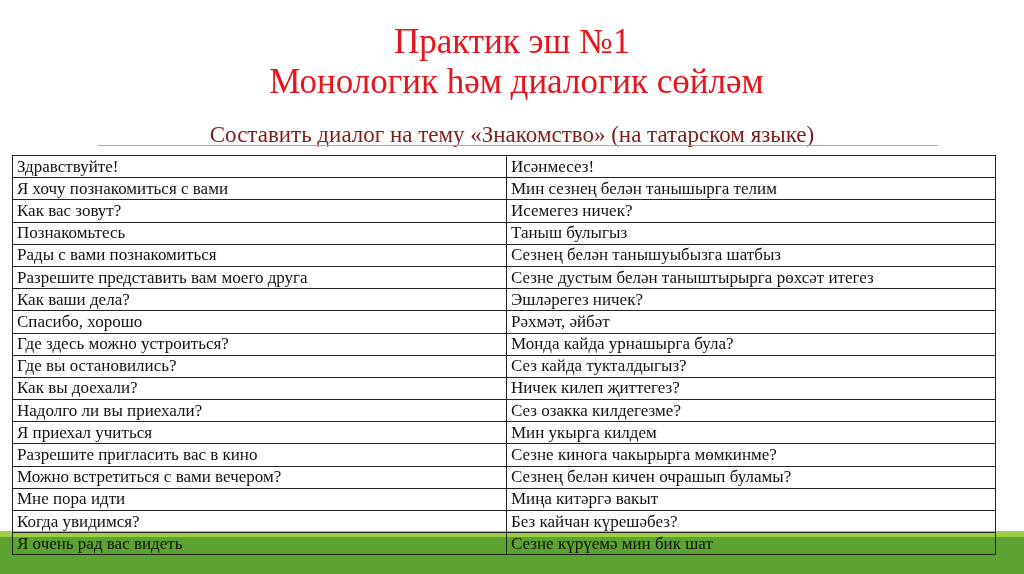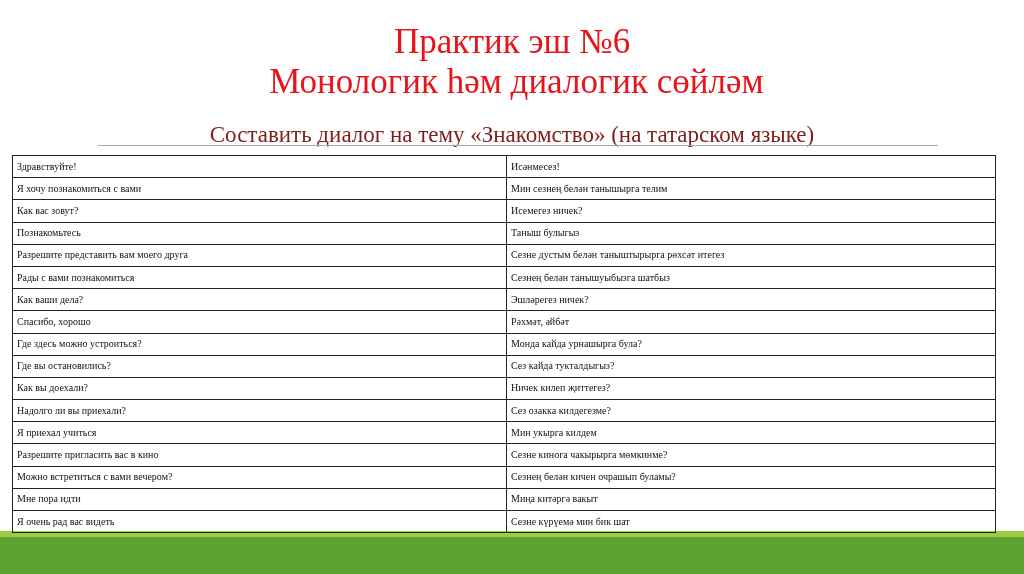--- a/index.html
+++ b/index.html
@@ -59,21 +59,21 @@
       width: 1024px;
       height: 6px;
       background: #9dcc45;
     }
     table.dialog {
       position: absolute;
       left: 12px;
       top: 155px;
       width: 926px;
       border-collapse: collapse;
-      font-size: 10px;
+      font-size: 17px;
       color: #111;
       table-layout: fixed;
     }
     table.dialog td {
       border: 1.5px solid #222;
       padding: 0 4px;
       height: 21.2px;
       line-height: 20px;
       white-space: nowrap;
       overflow: hidden;
@@ -86,21 +86,21 @@
     table.dialog td.col-ru { width: 485px; }
     table.dialog td.col-tt { width: 480px; }
   </style>
 </head>
 <body>
 
 <div class="green-band"></div>
 <div class="green-band-top"></div>
 
 <div class="slide-title">
-  <div>Практик эш №6</div>
+  <div>Практик эш №1</div>
   <div class="title-line-2">Монологик һәм диалогик сөйләм</div>
 </div>
 
 <div class="subtitle">Составить диалог на тему «Знакомство» (на татарском языке)</div>
 <div class="rule"></div>
 
 <table class="dialog">
   <tbody id="dialog-body">
       <tr>
         <td class="col-ru">Здравствуйте!</td>
@@ -112,26 +112,26 @@
       </tr>
       <tr>
         <td class="col-ru">Как вас зовут?</td>
         <td class="col-tt">Исемегез ничек?</td>
       </tr>
       <tr>
         <td class="col-ru">Познакомьтесь</td>
         <td class="col-tt">Таныш булыгыз</td>
       </tr>
       <tr>
+        <td class="col-ru">Рады с вами познакомиться</td>
+        <td class="col-tt">Сезнең белән танышуыбызга шатбыз</td>
+      </tr>
+      <tr>
         <td class="col-ru">Разрешите представить вам моего друга</td>
         <td class="col-tt">Сезне дустым белән таныштырырга рөхсәт итегез</td>
-      </tr>
-      <tr>
-        <td class="col-ru">Рады с вами познакомиться</td>
-        <td class="col-tt">Сезнең белән танышуыбызга шатбыз</td>
       </tr>
       <tr>
         <td class="col-ru">Как ваши дела?</td>
         <td class="col-tt">Эшләрегез ничек?</td>
       </tr>
       <tr>
         <td class="col-ru">Спасибо, хорошо</td>
         <td class="col-tt">Рәхмәт, әйбәт</td>
       </tr>
       <tr>
@@ -160,17 +160,21 @@
       </tr>
       <tr>
         <td class="col-ru">Можно встретиться с вами вечером?</td>
         <td class="col-tt">Сезнең белән кичен очрашып буламы?</td>
       </tr>
       <tr>
         <td class="col-ru">Мне пора идти</td>
         <td class="col-tt">Миңа китәргә вакыт</td>
       </tr>
       <tr class="on-green">
+        <td class="col-ru">Когда увидимся?</td>
+        <td class="col-tt">Без кайчан күрешәбез?</td>
+      </tr>
+      <tr class="on-green">
         <td class="col-ru">Я очень рад вас видеть</td>
         <td class="col-tt">Сезне күрүемә мин бик шат</td>
       </tr>
     </tbody>
 </table>
 
 </body></html>

